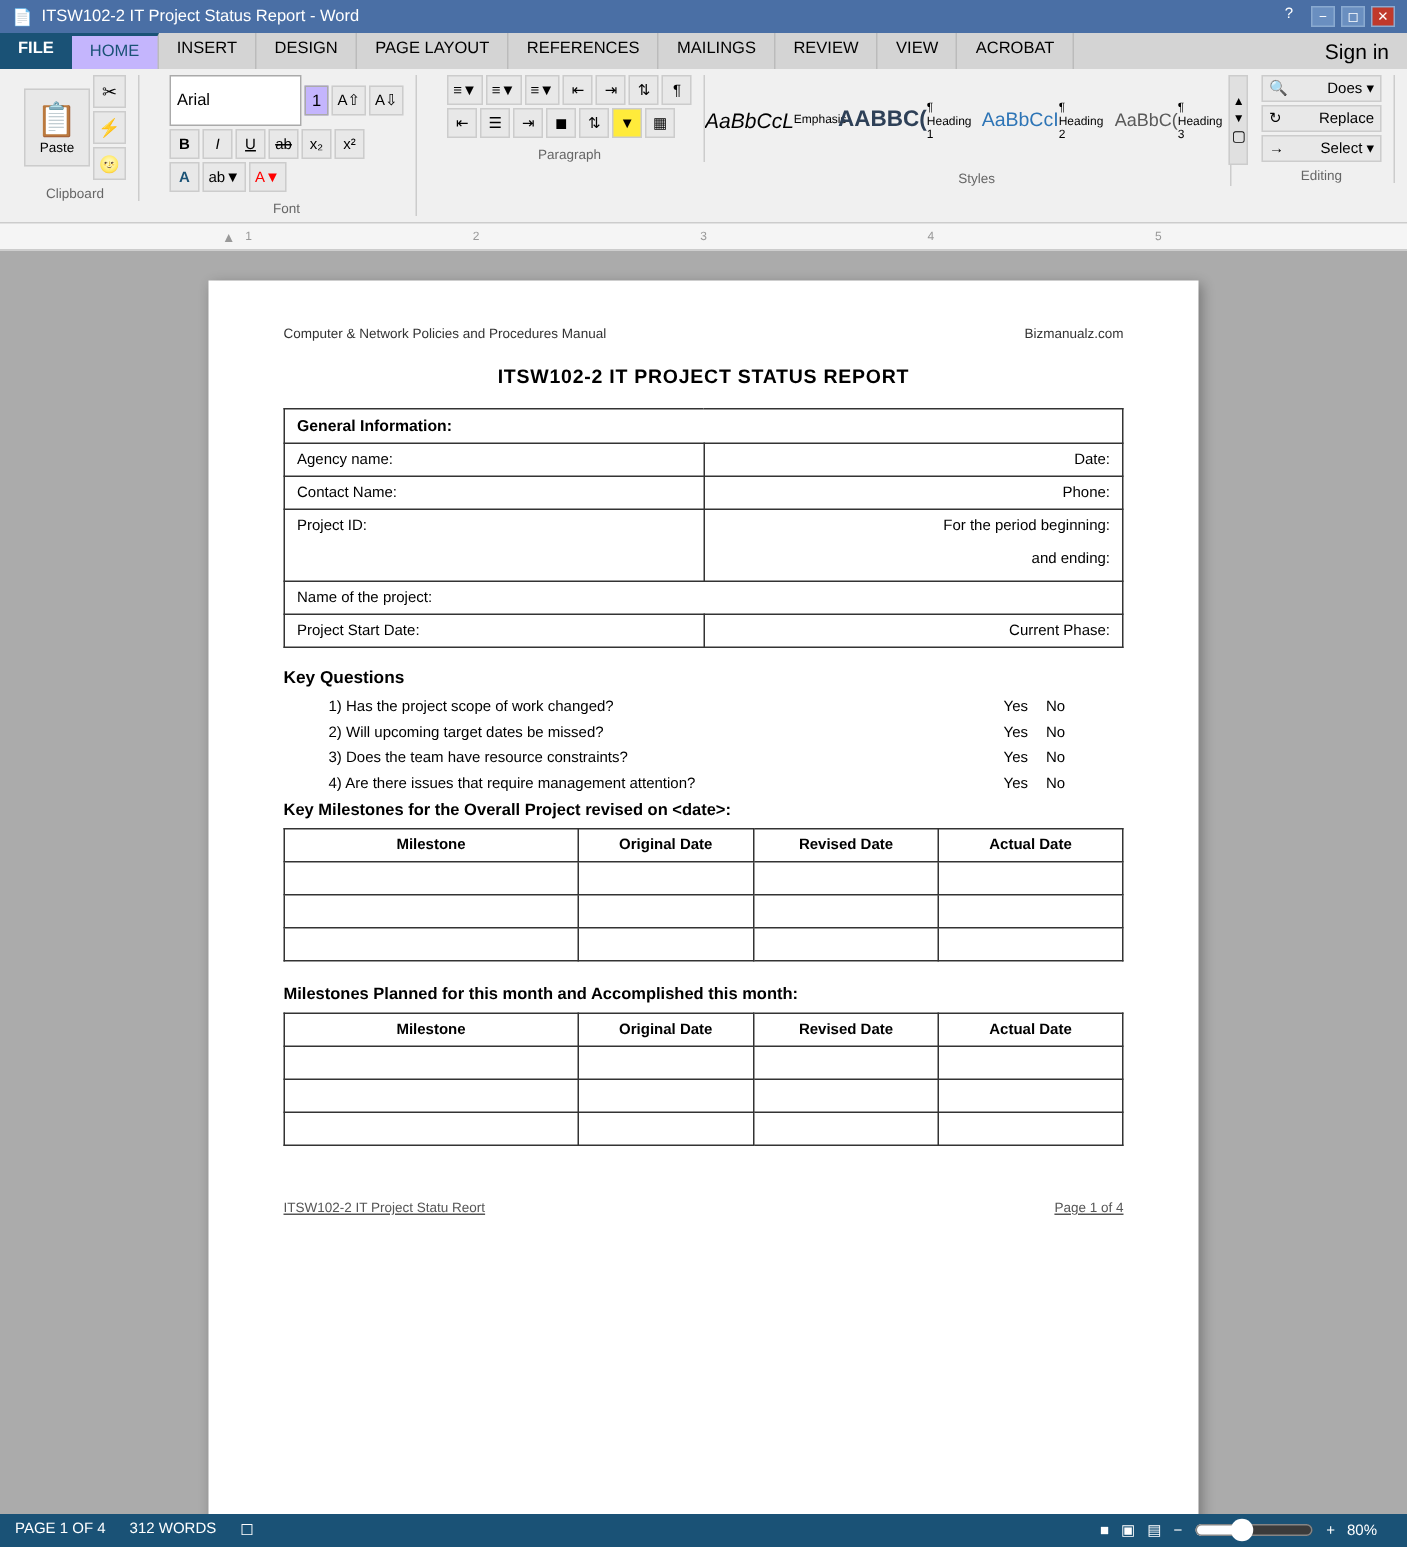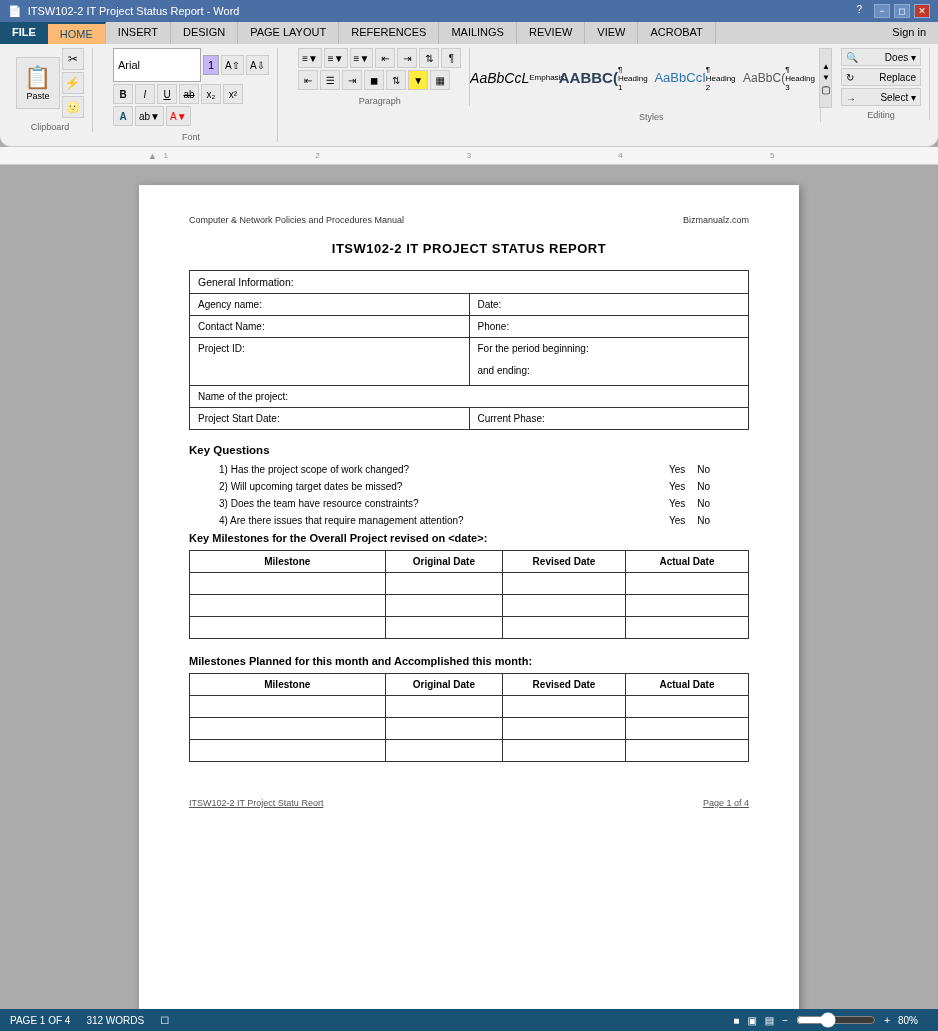--- a/index.html
+++ b/index.html
@@ -13,24 +13,24 @@
       display: flex;
       align-items: center;
       justify-content: space-between;
       padding: 0 8px;
       font-size: 11px;
     }
     .title-bar-controls { display: flex; gap: 4px; }
     .title-bar-btn { width: 16px; height: 14px; background: #6a8fc0; border: 1px solid #8aaad0; display: flex; align-items: center; justify-content: center; font-size: 9px; cursor: pointer; color: white; }
 
     
-    .ribbon { background: #f0f0f0; border-bottom: 1px solid #ccc; border-radius: 11px; }
+    .ribbon { background: #f0f0f0; border-bottom: 1px solid #ccc; }
     .ribbon-tabs { display: flex; background: #d4d4d4; }
     .ribbon-tab { padding: 4px 12px; font-size: 11px; cursor: pointer; border-right: 1px solid #bbb; }
-    .ribbon-tab.active { background: #fdba74; color: #1a5276; border-top: 2px solid #1a5276; }
+    .ribbon-tab.active { background: #c4b5fd; color: #1a5276; border-top: 2px solid #1a5276; }
     .ribbon-content { padding: 4px 8px; display: flex; gap: 12px; align-items: flex-start; min-height: 80px; }
     .ribbon-group { display: flex; flex-direction: column; align-items: center; padding: 0 8px; border-right: 1px solid #ccc; min-width: 60px; }
     .ribbon-group-label { font-size: 9px; color: #666; margin-top: auto; padding-top: 4px; }
     .ribbon-group-inner { display: flex; gap: 2px; align-items: center; flex-wrap: wrap; justify-content: center; }
 
     
     .paste-btn { width: 44px; height: 52px; background: #e8e8e8; border: 1px solid #ccc; display: flex; flex-direction: column; align-items: center; justify-content: center; font-size: 9px; cursor: pointer; }
     .small-btn { width: 22px; height: 22px; background: #e8e8e8; border: 1px solid #ccc; display: flex; align-items: center; justify-content: center; font-size: 9px; cursor: pointer; }
 
     
@@ -54,23 +54,23 @@
     
     .doc-area { background: #ababab; padding: 20px; display: flex; justify-content: center; min-height: 880px; }
     .page { background: white; width: 660px; min-height: 960px; padding: 30px 50px; box-shadow: 2px 2px 8px rgba(0,0,0,0.3); font-family: Arial, sans-serif; font-size: 10.5px; position: relative; }
 
     .page-header { display: flex; justify-content: space-between; font-size: 9px; color: #333; margin-bottom: 16px; }
     .doc-title { text-align: center; font-size: 13px; font-weight: bold; margin-bottom: 14px; letter-spacing: 0.5px; }
 
     
     .info-table { width: 100%; border-collapse: collapse; margin-bottom: 14px; }
     .info-table td, .info-table th { border: 1px solid #333; padding: 5px 8px; font-size: 10px; }
-    .info-table .header-cell { font-weight: normal; font-size: 10.5px; }
+    .info-table .header-cell { font-weight: bold; font-size: 10.5px; }
     .info-table .label-cell { width: 50%; vertical-align: top; }
-    .info-table .value-cell { width: 50%; vertical-align: top; }
+    .info-table .value-cell { width: 50%; vertical-align: top; text-align: right; }
     .tall-cell { height: 48px; }
 
     
     .section-heading { font-weight: bold; font-size: 11.5px; margin-bottom: 8px; margin-top: 10px; }
     .question-row { display: flex; align-items: center; margin-bottom: 6px; padding-left: 30px; font-size: 10px; }
     .question-text { flex: 1; }
     .yn-options { display: flex; gap: 12px; min-width: 80px; }
 
     .explanation-text { font-size: 10px; margin: 10px 0 12px 0; line-height: 1.5; }
 
@@ -120,21 +120,21 @@
     <div class="ribbon-tab active">HOME</div>
     <div class="ribbon-tab">INSERT</div>
     <div class="ribbon-tab">DESIGN</div>
     <div class="ribbon-tab">PAGE LAYOUT</div>
     <div class="ribbon-tab">REFERENCES</div>
     <div class="ribbon-tab">MAILINGS</div>
     <div class="ribbon-tab">REVIEW</div>
     <div class="ribbon-tab">VIEW</div>
     <div class="ribbon-tab">ACROBAT</div>
     <div style="flex:1;background:#d4d4d4;"></div>
-    <div style="padding:4px 12px;font-size:11px;cursor:pointer;">Sign in</div>
+    <div style="padding:4px 12px;font-size:14px;cursor:pointer;">Sign in</div>
   </div>
 
   <div class="ribbon-content">
 
     <div class="ribbon-group">
       <div class="ribbon-group-inner">
         <div class="paste-btn">
           <span style="font-size:22px;">📋</span>
           <span style="font-size:9px;">Paste</span>
         </div>

